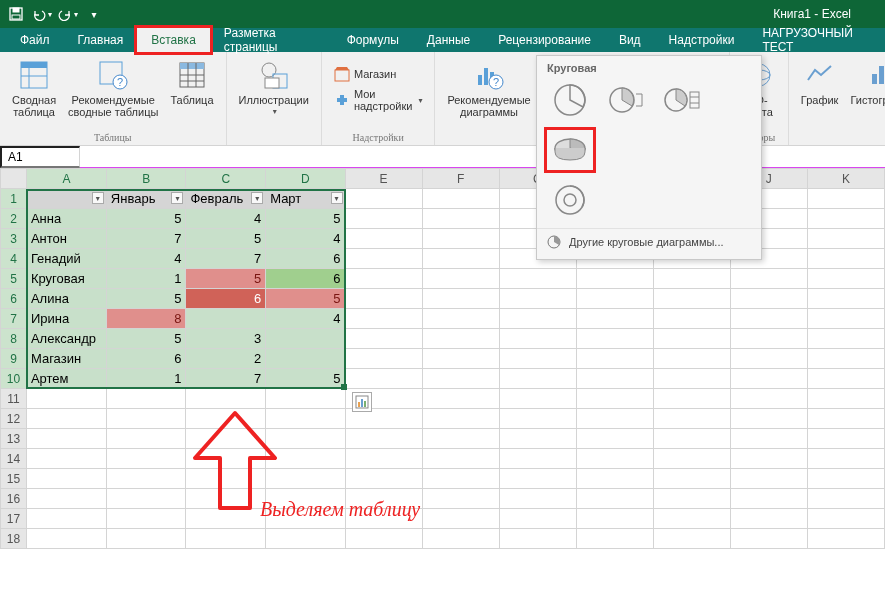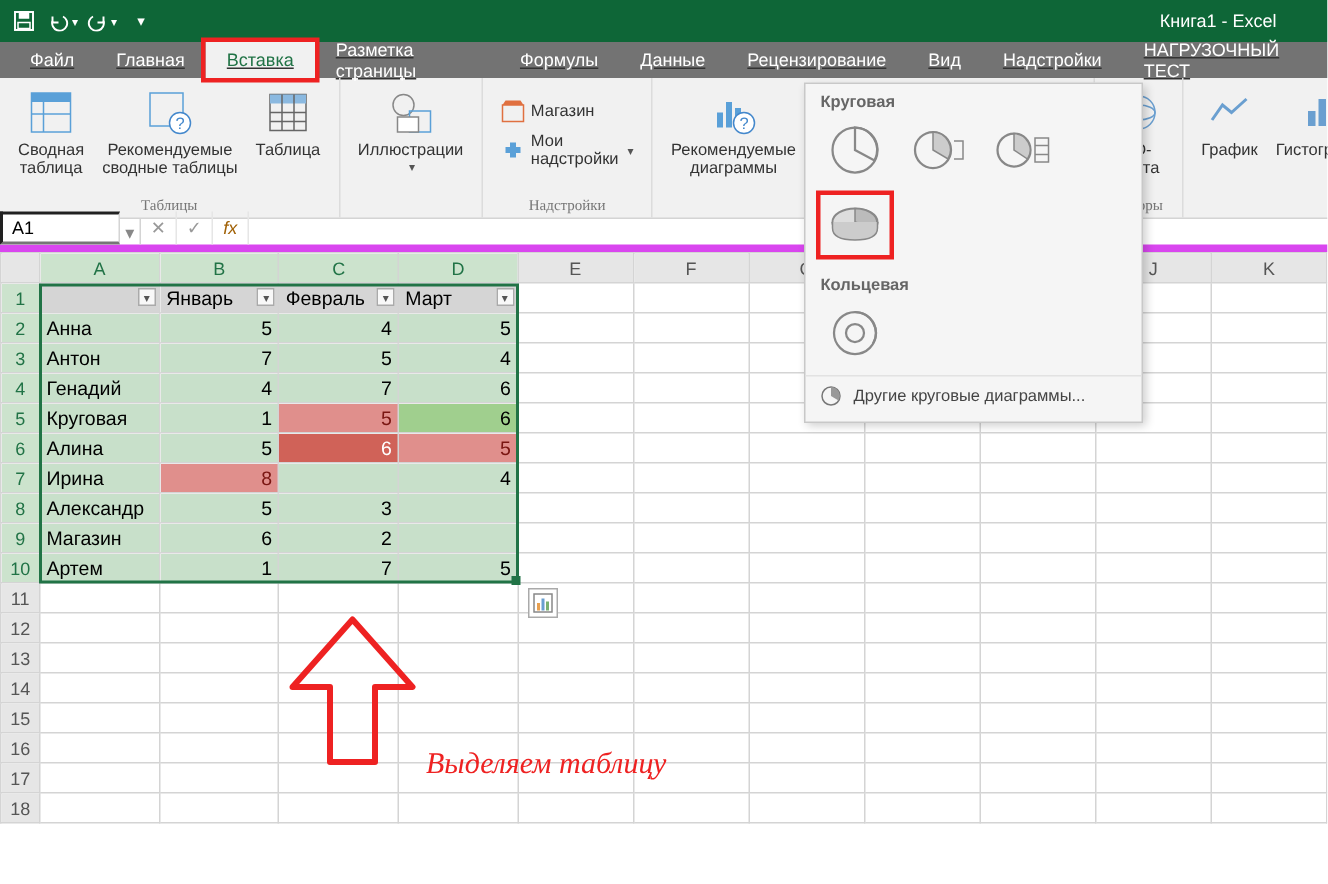--- a/index.html
+++ b/index.html
@@ -7,41 +7,41 @@
   
   
   .titlebar { height: 28px; background: #0e6637; display: flex; align-items: center; padding: 0 4px; color: #fff; }
   .qat { display: flex; gap: 2px; align-items: center; }
   .qat-btn { width: 24px; height: 22px; display: flex; align-items: center; justify-content: center; cursor: pointer; }
   .qat-icon { fill: #fff; stroke: #fff; }
   .title-center { flex: 1; text-align: right; font-size: 12px; }
   .win-btn { width: 30px; height: 22px; display:flex; align-items:center; justify-content:center; cursor:pointer; }
   
   
-  .ribbon-tabs { height: 24px; background: #737373; display: flex; align-items: stretch; padding-left: 6px; text-decoration: underline; }
+  .ribbon-tabs { height: 24px; background: #0f766e; display: flex; align-items: stretch; padding-left: 6px; }
   .ribbon-tab { padding: 0 14px; color: #fff; font-size: 12px; display: flex; align-items: center; cursor: pointer; }
   .ribbon-tab.active { background: #f1f1f1; color: #217346; }
   .redbox { outline: 3px solid #e22; }
   
   
   .ribbon { height: 94px; background: #f1f1f1; border-bottom: 1px solid #d4d4d4; display: flex; }
   .group { border-right: 1px solid #dcdcdc; padding: 4px 8px 2px 8px; display: flex; flex-direction: column; align-items: center; position: relative; }
   .group-name { font-size: 10px; color: #777; margin-top: auto; text-align: center; font-family: Liberation Serif, serif; }
   .big-btn { display: flex; flex-direction: column; align-items: center; text-align: center; font-size: 11px; line-height: 12px; cursor: pointer; padding: 2px 4px; }
   .big-btn .ico { width: 34px; height: 34px; display: flex; align-items: center; justify-content: center; margin-bottom: 2px; }
   .row-btns { display: flex; gap: 4px; }
   .small-item { display: flex; align-items: center; gap: 4px; font-size: 11px; cursor: pointer; padding: 2px 4px; }
   .small-item .ico-s { width: 16px; height: 16px; }
   .col { display:flex; flex-direction:column; gap:2px; }
   .mini { width: 22px; height: 18px; display:flex; align-items:center; justify-content:center; cursor:pointer; border:1px solid transparent; }
   .mini-row { display:flex; gap:1px; }
   .caret { font-size: 8px; color:#555; margin-left:2px; }
   
   
-  .fbar { height: 22px; border-bottom: 5px solid #d946ef; display:flex; align-items:flex-end; background:#fff; }
+  .fbar { height: 22px; border-bottom: 1px solid #d946ef; display:flex; align-items:flex-start; background:#fff;flex-direction:column; }
   .namebox { width: 80px; height: 22px; border-right: 1px solid #d4d4d4; padding: 2px 6px; font-size: 12px; }
   .fbar-btn { width: 24px; height:22px; display:flex; align-items:center; justify-content:center; color:#999; border-right:1px solid #e6e6e6; cursor:pointer;}
   .fx { font-style: italic; font-size: 12px; color: #a16207; }
   .formula-input { flex:1; padding: 2px 6px; }
   
   
   .grid-wrap { position: relative; height: calc(589px - 28px - 24px - 94px - 22px); overflow: hidden; }
   table.grid { border-collapse: collapse; table-layout: fixed; background:#fff; }
   table.grid th, table.grid td { border: 1px solid #d4d4d4; height: 20px; padding: 0 4px; font-size: 13px; color:#000; white-space:nowrap; overflow:hidden; }
   table.grid th { background: #e6e6e6; font-weight: normal; color:#555; font-size:12px; text-align:center; }
@@ -671,21 +671,21 @@
         <rect x="1" y="1" width="12" height="12" fill="#fff" stroke="#888"></rect>
         <rect x="3" y="7" width="2" height="5" fill="#e8a050"></rect>
         <rect x="6" y="4" width="2" height="8" fill="#6a9fd0"></rect>
         <rect x="9" y="6" width="2" height="6" fill="#7ab070"></rect>
       </svg>
   </div>
 
   <svg class="arrow-svg" style="left:180px;top:240px" width="110" height="110">
     <path d="M55 5 L95 50 L70 50 L70 100 L40 100 L40 50 L15 50 Z" fill="none" stroke="#e22" stroke-width="4" stroke-linejoin="round"></path>
   </svg>
-  <div class="anno" style="left:284px;top:330px">Выделяем таблицу</div>
+  <div class="anno" style="left:260px;top:330px">Выделяем таблицу</div>
 </div>
 
 <div class="pie-dd">
   <div class="dd-sect">Круговая</div>
   <div class="dd-row">
     <div class="chartopt">
         <svg width="40" height="36">
           <circle cx="20" cy="18" r="15" fill="none" stroke="#888" stroke-width="1.5"></circle>
           <path d="M20 18 L20 3 A15 15 0 0 1 33 25 Z" fill="none" stroke="#888" stroke-width="1.5"></path>
         </svg>
@@ -710,21 +710,20 @@
   <div class="dd-row">
     <div class="chartopt redbox">
         <svg width="40" height="36">
           <ellipse cx="20" cy="16" rx="15" ry="9" fill="#ddd" stroke="#888" stroke-width="1.3"></ellipse>
           <path d="M20 16 L20 7 A15 9 0 0 1 33 20 Z" fill="#bbb" stroke="#888"></path>
           <path d="M5 16 Q5 24 20 24 Q35 24 35 16" fill="none" stroke="#888" stroke-width="1.3"></path>
           <path d="M5 16 L5 20 Q5 28 20 28 Q35 28 35 20 L35 16" fill="#ccc" stroke="#888"></path>
         </svg>
       </div>
   </div>
-  <div class="dd-sect">Кольцевая</div>
   <div class="dd-row">
     <div class="chartopt">
         <svg width="40" height="36">
           <circle cx="20" cy="18" r="14" fill="none" stroke="#888" stroke-width="1.5"></circle>
           <circle cx="20" cy="18" r="6" fill="none" stroke="#888" stroke-width="1.5"></circle>
           <path d="M20 4 A14 14 0 0 1 32 25" fill="none" stroke="#888" stroke-width="1.5"></path>
         </svg>
       </div>
   </div>
   <div class="dd-footer">

